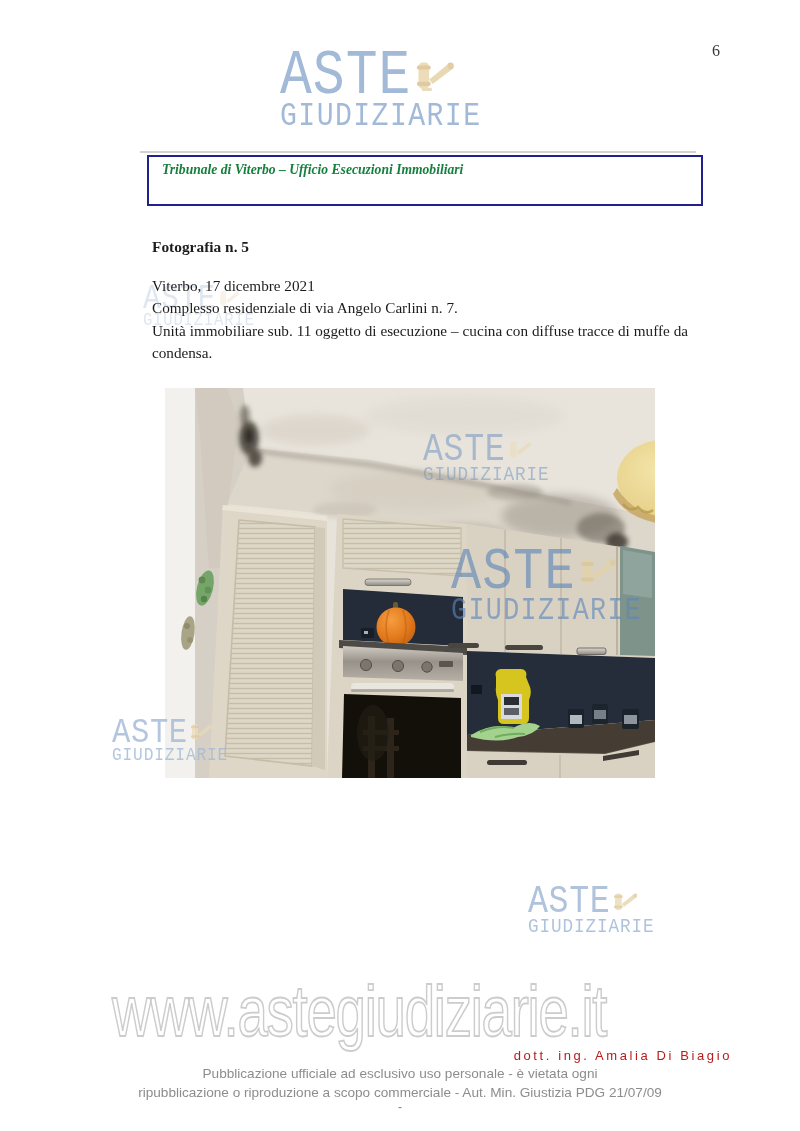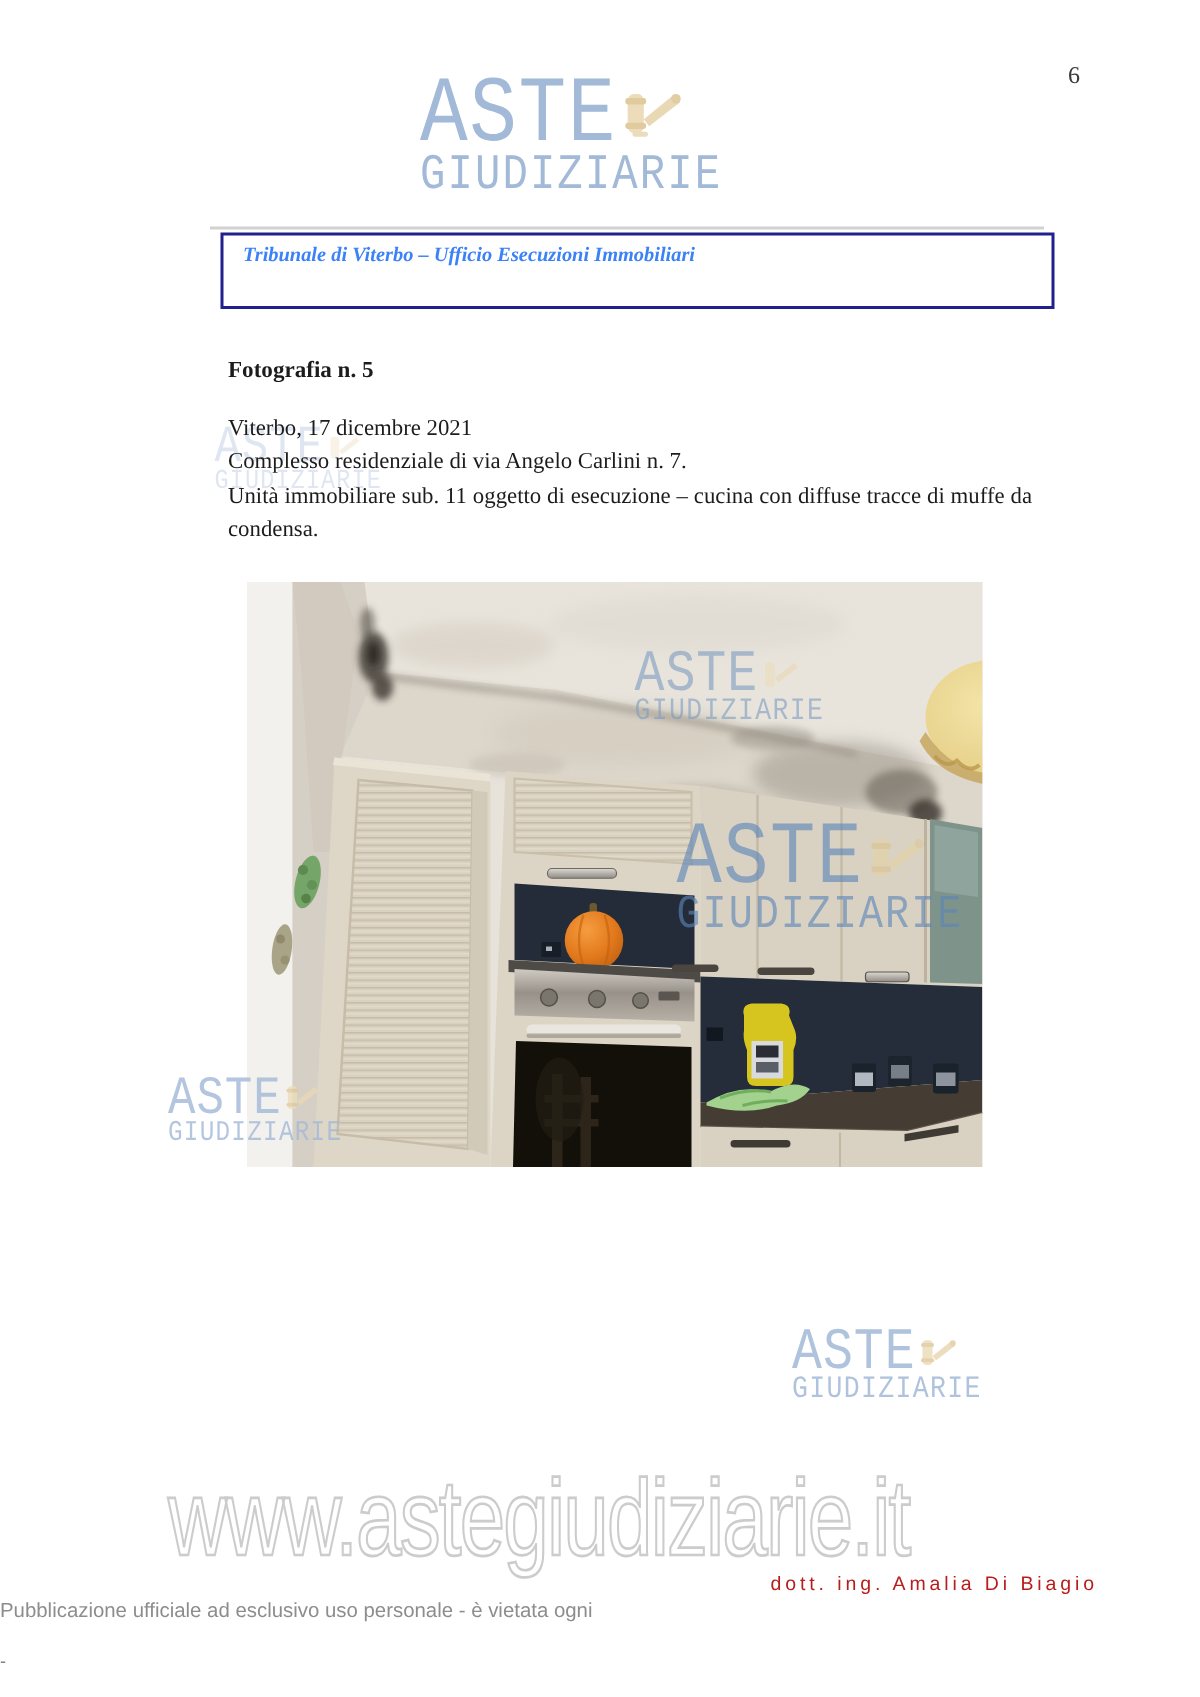--- a/index.html
+++ b/index.html
@@ -23,21 +23,21 @@
   .wm-left-mid{left:112px;top:716px;font-size:7.9px;opacity:0.8;z-index:6;}
   .wm-right-low{left:528px;top:884px;font-size:8.6px;opacity:0.85;}
   .wm-photo-small{left:258px;top:44px;font-size:8.6px;opacity:0.6;color:#7d9cc2;}
   .wm-photo-large{left:286px;top:158px;font-size:13px;opacity:0.62;color:#5d85b8;}
 
   
   .header-rule{position:absolute;left:140px;top:151px;width:556px;height:0;border-top:2px solid #d2d2d2;}
   .court-box{
     position:absolute;left:147px;top:155px;width:539px;height:44px;
     border:2px solid #20208e;padding:3px 0 0 13px;
-    font-weight:bold;font-style:italic;font-size:13.6px;line-height:1.5;color:#3b82f6;
+    font-weight:bold;font-style:italic;font-size:13.6px;line-height:1.5;color:#15803d;
   }
 
   
   .photo-title{position:absolute;left:152px;top:238px;font-weight:bold;font-size:15.4px;z-index:2;text-align:center;}
   .body-text{position:absolute;left:152px;top:275px;width:536px;font-size:15.2px;line-height:22.4px;z-index:2;}
   .body-text .desc{text-align:justify;}
 
   
   .photo{position:absolute;left:165px;top:388px;width:490px;height:390px;overflow:hidden;background:#e7e3db;}
   .photo svg.scene{position:absolute;left:0;top:0;width:100%;height:100%;display:block;}
@@ -49,21 +49,21 @@
     color:#ffffff;-webkit-text-stroke:2.2px #c7c7c7;opacity:0.9;white-space:nowrap;
     transform:scale(0.62,0.82);transform-origin:0 0;
   }
 
   
   .signature{
     position:absolute;right:68px;top:1048px;z-index:6;
     font-family:"Liberation Sans",sans-serif;font-size:13px;letter-spacing:2.6px;color:#b91c1c;
   }
   .footer-line{
-    position:absolute;left:0;width:800px;z-index:6;
+    position:absolute;left:0;width:800px;text-align:center;z-index:6;
     font-family:"Liberation Sans",sans-serif;font-size:13.6px;color:#8d8d8d;
   }
   .footer-1{top:1066px;}
   .footer-2{top:1085px;}
   .footer-dash{top:1100px;font-size:12px;color:#7b7b7b;}
 </style>
 </head>
 <body>
 
 <div class="page">
@@ -352,15 +352,16 @@
         </svg>
       </div>
       <div class="wm-giud">GIUDIZIARIE</div>
     </div>
   </div>
 
   <div class="site-wm">www.astegiudiziarie.it</div>
 
   <div class="signature">dott. ing. Amalia Di Biagio</div>
   <div class="footer-line footer-1">Pubblicazione ufficiale ad esclusivo uso personale - è vietata ogni</div>
+  <div class="footer-line footer-2">ripubblicazione o riproduzione a scopo commerciale - Aut. Min. Giustizia PDG 21/07/09</div>
   <div class="footer-line footer-dash">-</div>
 
 </div>
 
 </body></html>

